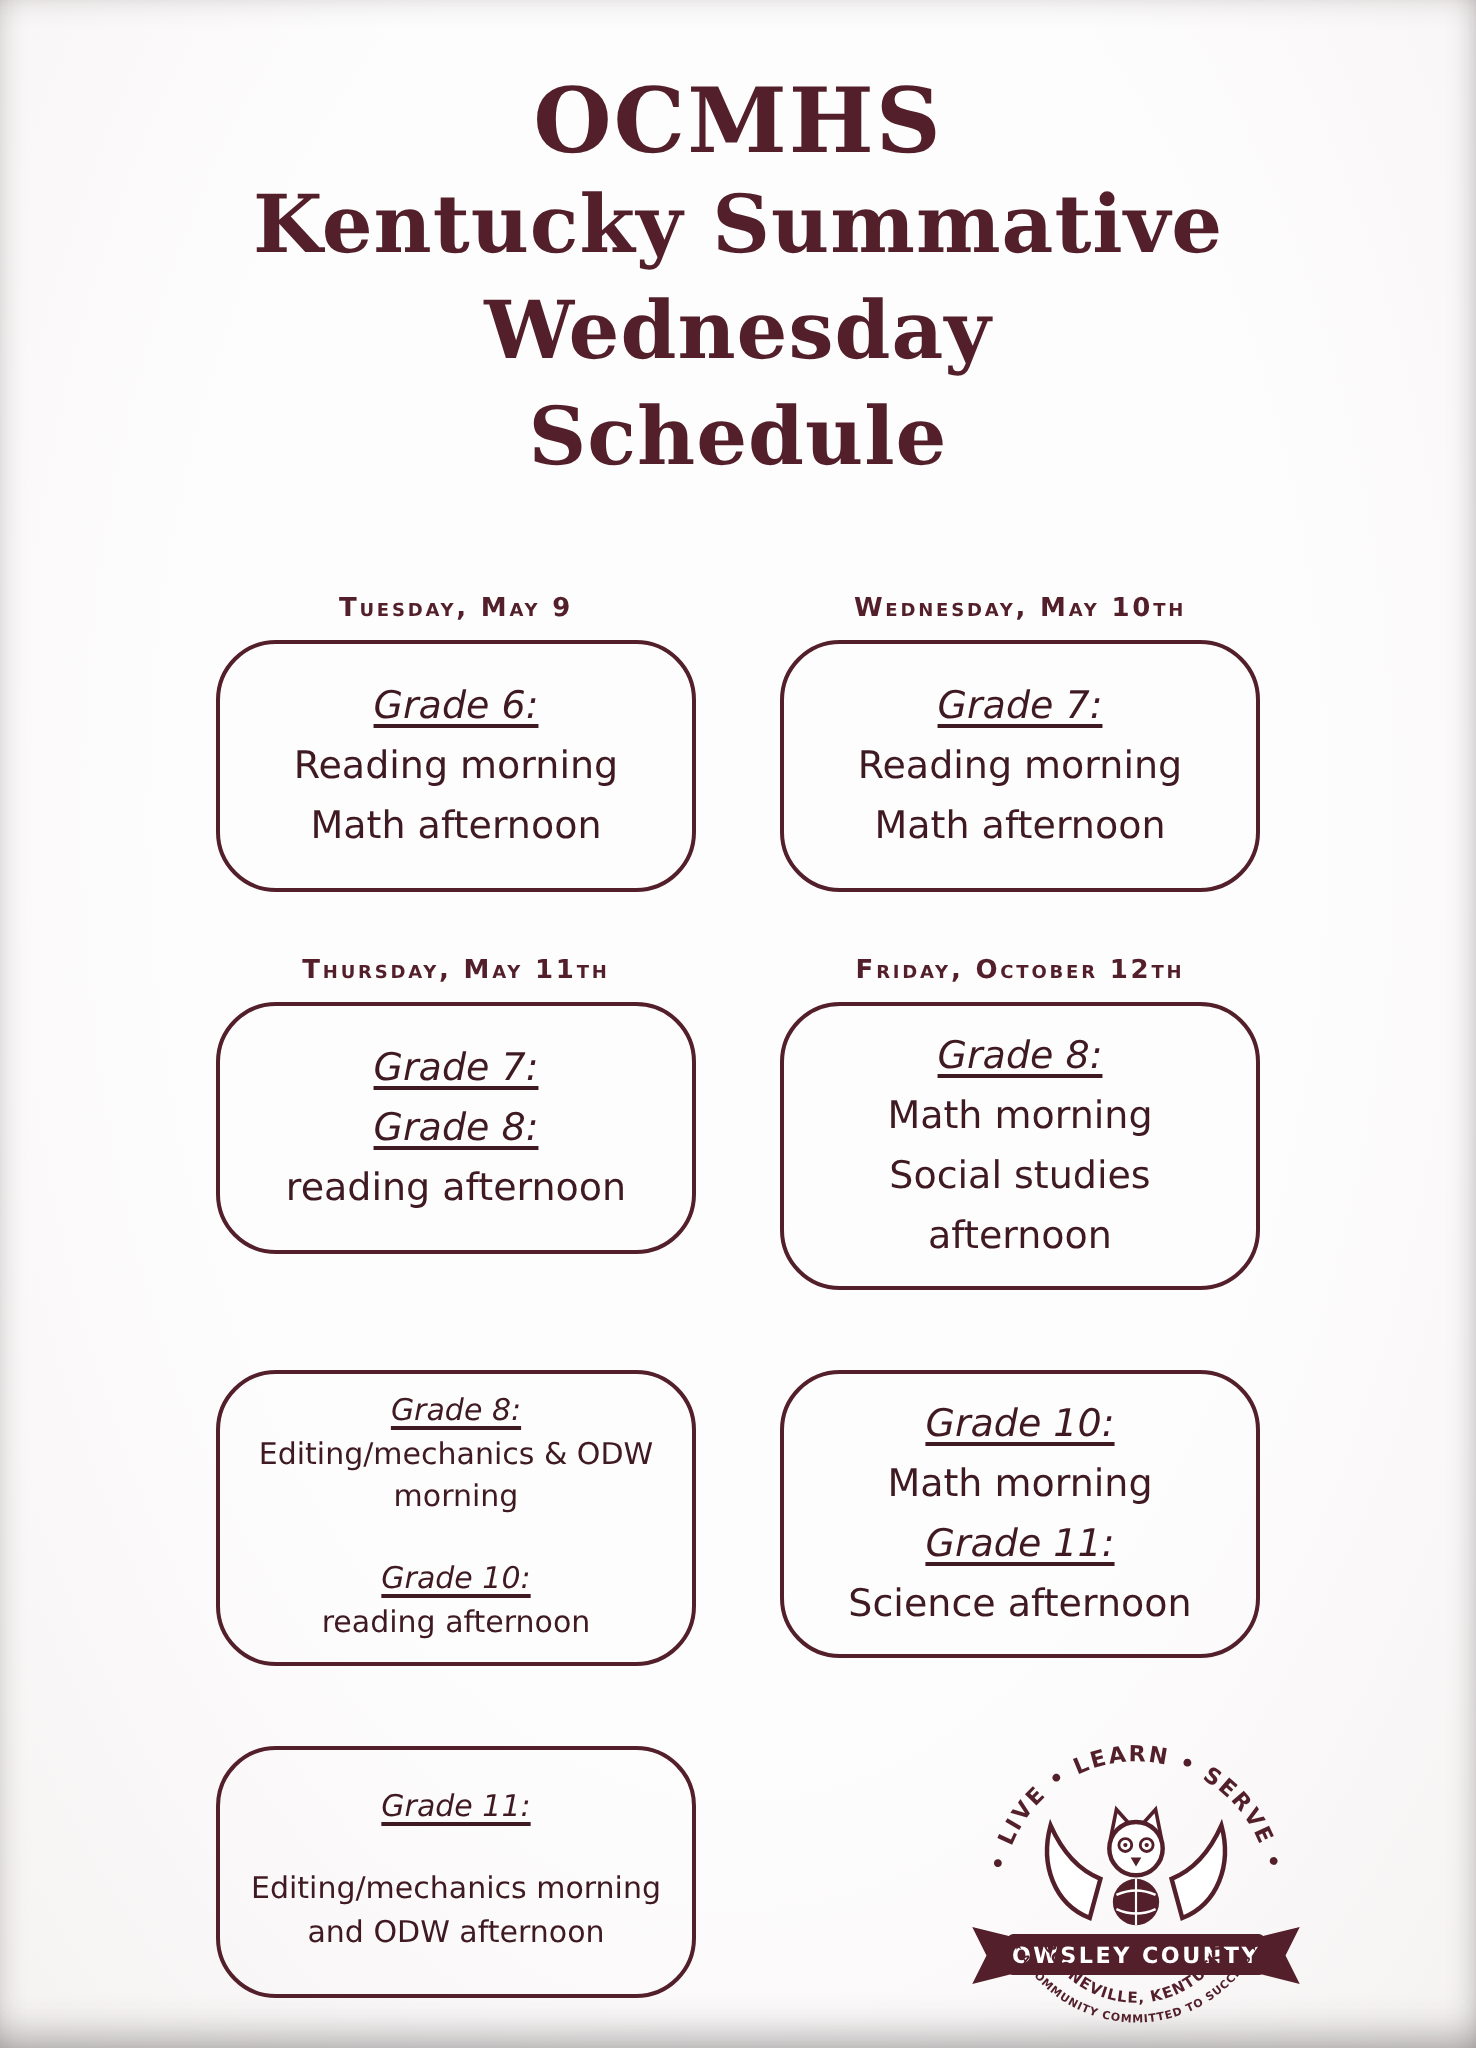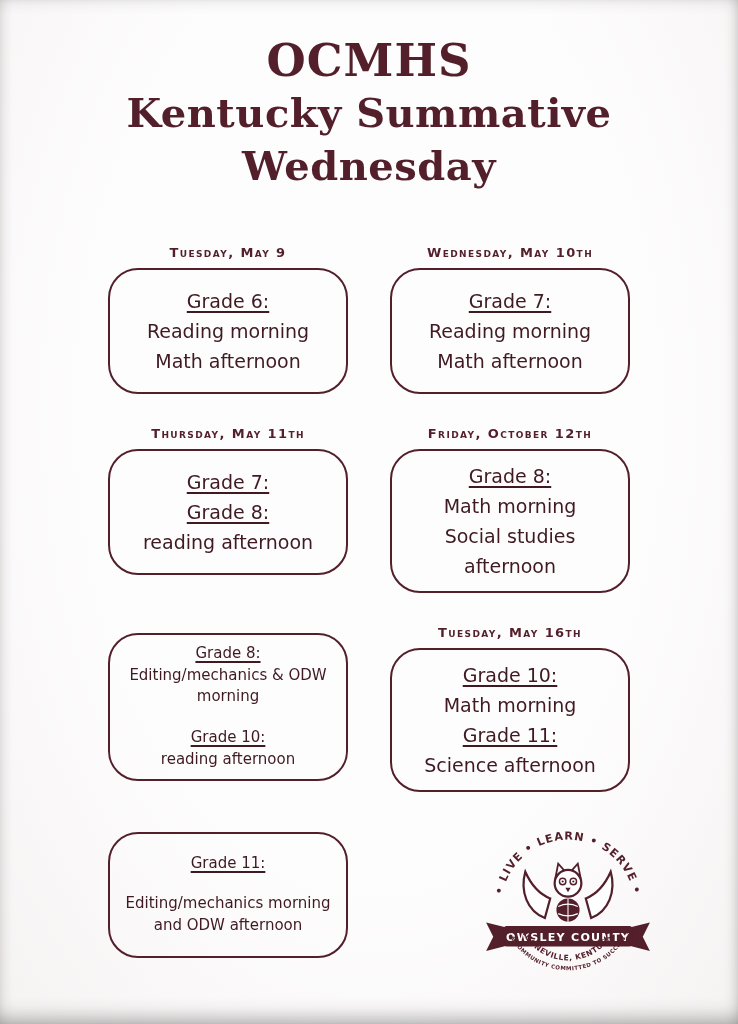--- a/index.html
+++ b/index.html
@@ -34,34 +34,35 @@
   .box{
     margin-top:8px;
     border:2.5px solid #521f2a;border-radius:30px;
     min-height:126px;box-sizing:border-box;
     padding:10px 10px;
     display:flex;flex-direction:column;justify-content:center;align-items:center;
     font-size:19px;line-height:1.58;color:#3f1a22;
   }
   .box.small{font-size:15px;line-height:1.45;padding:8px 8px;}
   .line{width:100%;}
-  .line.grade{text-decoration:underline;text-underline-offset:3px;text-decoration-thickness:1.5px;}
+  .line.grade{text-decoration:underline;text-underline-offset:3px;text-decoration-thickness:1.5px;font-style:italic;}
   .line.gap{height:19px;}
 
   .logo-cell{display:flex;align-items:flex-start;justify-content:center;}
   .logo-cell svg{transform:translateX(58px);margin-top:-4px;}
 </style>
 </head>
 <body>
 
 <div class="page">
 
   <header class="title">
     <div class="t1">OCMHS</div>
     <div class="t2">Kentucky Summative Wednesday</div>
+    <div class="t3">Schedule</div>
   </header>
 
   <main class="grid">
 
     <div class="cell">
     <div class="date">Tuesday, May 9</div>
     <div class="box">
           <div class="line grade">Grade 6:</div>
           <div class="line plain">Reading morning</div>
           <div class="line plain">Math afternoon</div>
@@ -94,21 +95,20 @@
       <div class="cell">
     <div class="box small">
           <div class="line grade">Grade 8:</div>
           <div class="line plain">Editing/mechanics &amp; ODW morning</div>
           <div class="line gap"></div>
           <div class="line grade">Grade 10:</div>
           <div class="line plain">reading afternoon</div>
         </div>
   </div>
       <div class="cell">
-    <div class="date">Tuesday, May 16th</div>
     <div class="box">
           <div class="line grade">Grade 10:</div>
           <div class="line plain">Math morning</div>
           <div class="line grade">Grade 11:</div>
           <div class="line plain">Science afternoon</div>
         </div>
   </div>
       <div class="cell">
     <div class="box small">
           <div class="line grade">Grade 11:</div>

